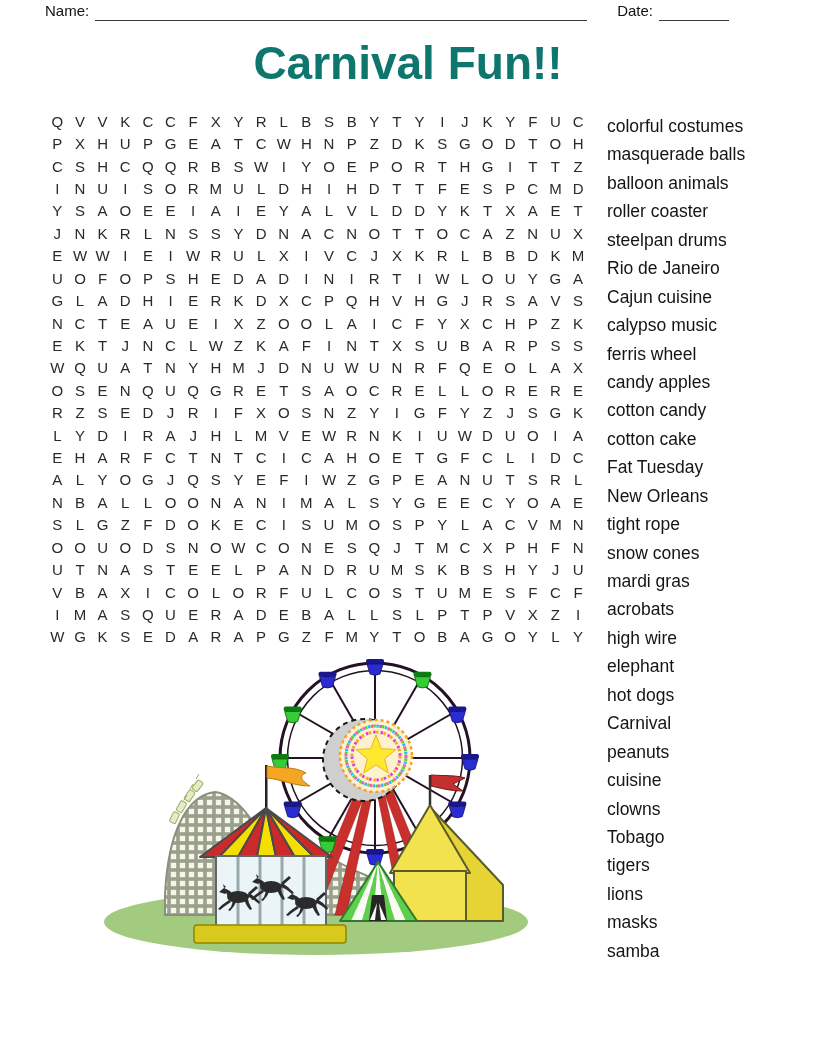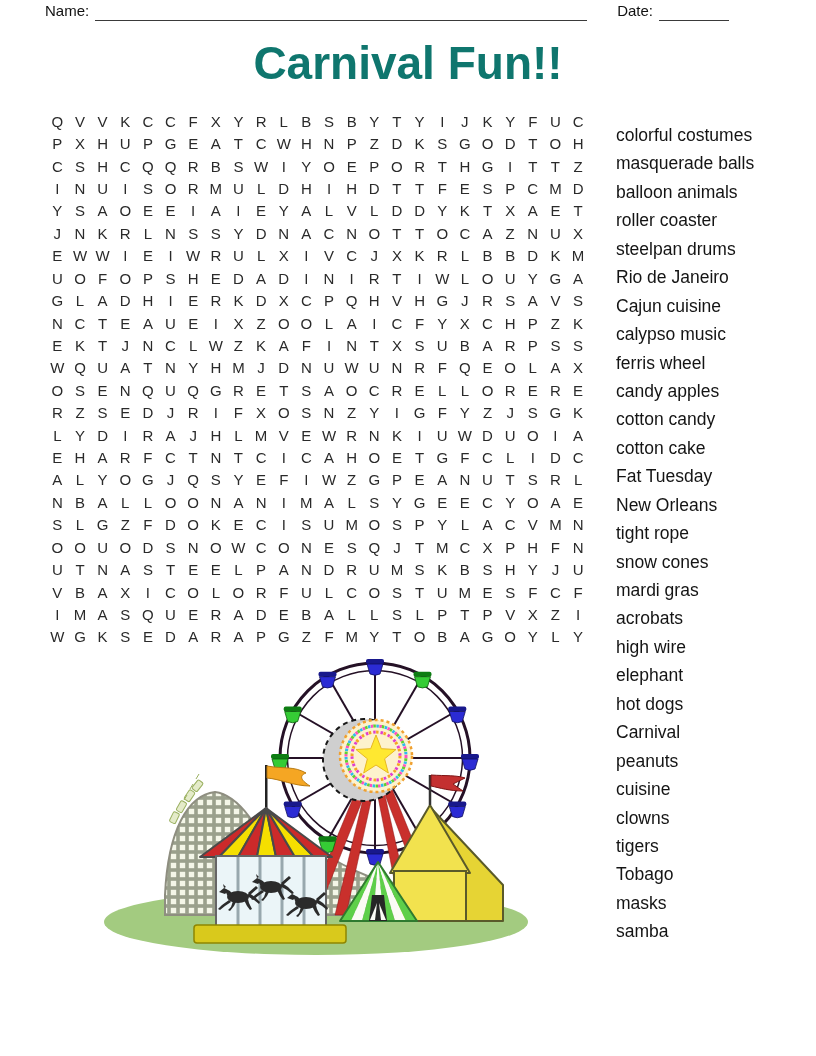--- a/index.html
+++ b/index.html
@@ -13,21 +13,21 @@
   .date-line{width:70px;margin-left:6px;}
   
   .title{position:absolute;top:36px;left:0;width:100%;text-align:center;
          font-size:46px;font-weight:bold;letter-spacing:0px;color:#0f766e;}
   
   .grid{position:absolute;left:46px;top:110px;
         display:grid;grid-template-columns:repeat(24,22.65px);grid-auto-rows:22.43px;}
   .cell{display:flex;align-items:center;justify-content:center;
         font-size:15px;font-weight:normal;color:#2a2a2a;}
   
-  .words{position:absolute;left:603px;top:108px;margin:13px;padding:0;list-style:none;}
+  .words{position:absolute;left:603px;top:108px;margin:4px;padding:0;list-style:none;}
   .words li{height:28.45px;line-height:28.45px;font-size:17.5px;color:#141414;white-space:nowrap;}
   
   .scene{position:absolute;left:88px;top:645px;width:450px;height:320px;}
   .ground{fill:var(--ground-green,#a3cb80);}
   .leg{fill:var(--structure-red,#c9302c);stroke:#8a1515;stroke-width:.5;}
   .gon-b{fill:var(--gondola-blue,#2b2bd4);stroke:#101060;stroke-width:.8;}
   .gon-b-cap{fill:#18188c;}
   .gon-g{fill:var(--gondola-green,#35cc35);stroke:#0c5e0c;stroke-width:.8;}
   .gon-g-cap{fill:#0d7d12;}
   .roof-r{fill:var(--roof-red,#cc2a2a);stroke:#4a4a4a;stroke-width:2;stroke-linejoin:round;}
@@ -654,22 +654,23 @@
     <li>snow cones</li>
     <li>mardi gras</li>
     <li>acrobats</li>
     <li>high wire</li>
     <li>elephant</li>
     <li>hot dogs</li>
     <li>Carnival</li>
     <li>peanuts</li>
     <li>cuisine</li>
     <li>clowns</li>
+    <li>Tobago</li>
     <li>tigers</li>
-    <li>Tobago</li>
+    <li>lions</li>
     <li>masks</li>
     <li>samba</li>
   </ul>
 
 <svg class="scene" viewBox="0 0 450 320" aria-hidden="true">
   <defs>
     <pattern id="lattice" width="9" height="9" patternUnits="userSpaceOnUse">
       <rect width="9" height="9" fill="#9aa08c"></rect>
       <rect x="1.8" y="1.8" width="5.4" height="5.4" fill="#f4f6e8"></rect>
     </pattern>

